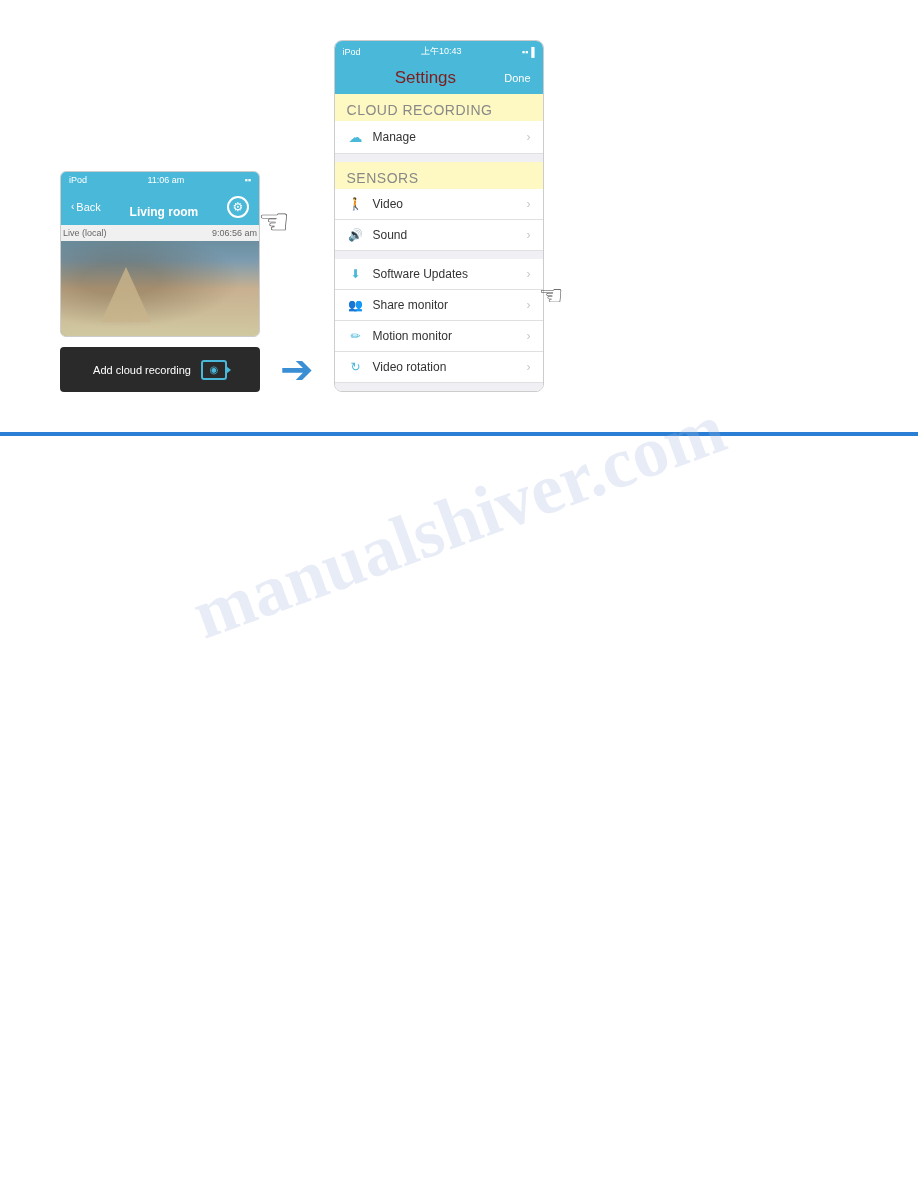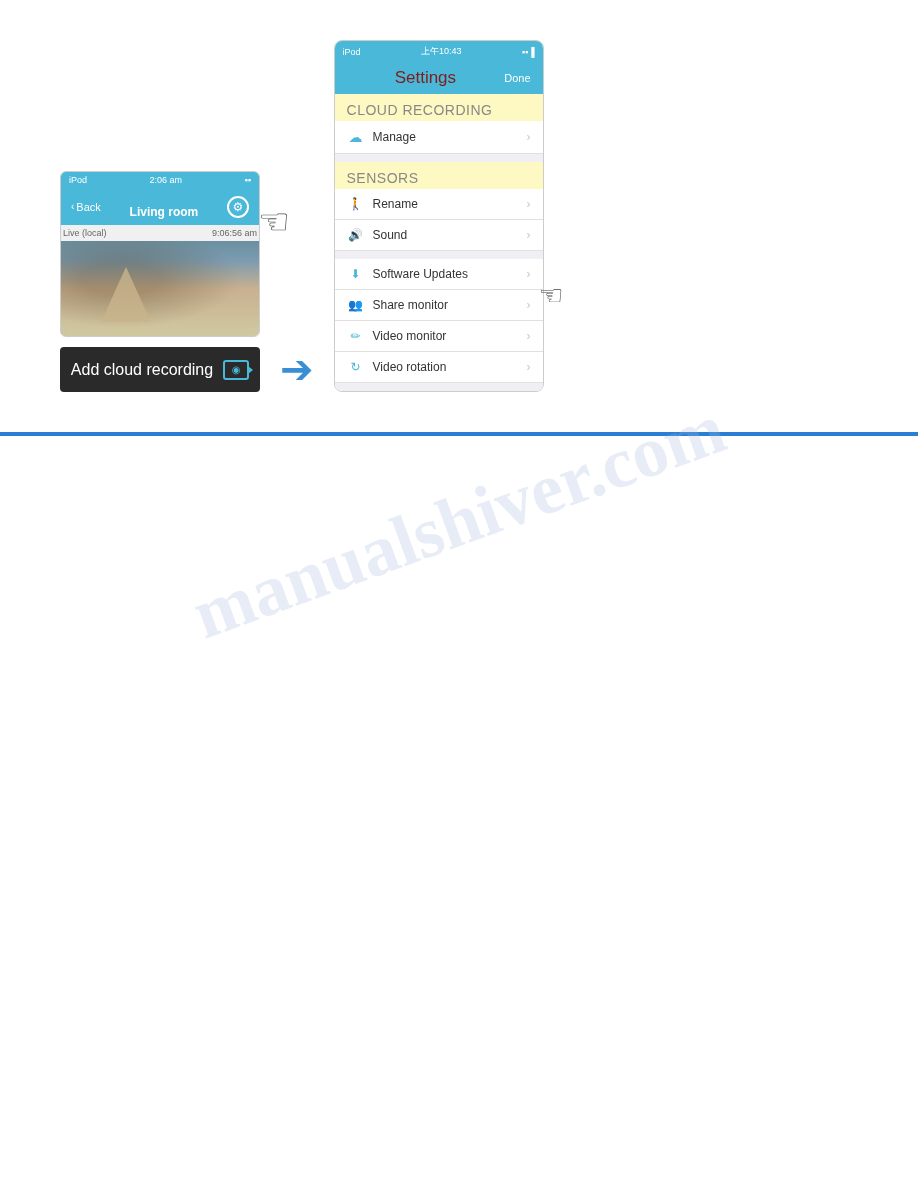--- a/index.html
+++ b/index.html
@@ -136,21 +136,21 @@
       display: flex;
       align-items: center;
       justify-content: center;
       gap: 10px;
       margin-top: 10px;
       border-radius: 4px;
     }
 
     .cloud-bar-text {
       color: white;
-      font-size: 16px;
+      font-size: 11px;
     }
 
     .camera-btn {
       width: 26px;
       height: 20px;
       border: 2px solid #4ab8d8;
       border-radius: 3px;
       display: flex;
       align-items: center;
       justify-content: center;
@@ -333,21 +333,21 @@
 <body>
 
 <div class="top-section">
   <div class="phones-wrapper">
 
     <div class="left-phone-wrapper">
       <div class="phone-screen-top">
 
         <div class="phone-status-bar">
           <span>iPod</span>
-          <span>2:06 am</span>
+          <span>11:06 am</span>
           <span>▪▪</span>
         </div>
 
         <div class="phone-nav-bar">
           <div class="back-btn">
             <span class="back-chevron">‹</span>
             <span>Back</span>
           </div>
           <span class="room-title">Living room</span>
           <div class="gear-icon-circle">
@@ -407,21 +407,21 @@
             <span class="settings-item-chevron">›</span>
           </div>
 
           <div class="settings-section-gap"></div>
 
           <div class="settings-section-header">
             <span>SENSORS</span>
           </div>
           <div class="settings-item">
             <span class="settings-item-icon" style="font-size:12px;">🚶</span>
-            <span class="settings-item-label">Rename</span>
+            <span class="settings-item-label">Video</span>
             <span class="settings-item-chevron">›</span>
           </div>
           <div class="settings-item">
             <span class="settings-item-icon" style="font-size:12px;">🔊</span>
             <span class="settings-item-label">Sound</span>
             <span class="settings-item-chevron">›</span>
           </div>
 
           <div class="settings-section-gap"></div>
 
@@ -430,21 +430,21 @@
             <span class="settings-item-label">Software Updates</span>
             <span class="settings-item-chevron">›</span>
           </div>
           <div class="settings-item">
             <span class="settings-item-icon" style="font-size:12px;">👥</span>
             <span class="settings-item-label">Share monitor</span>
             <span class="settings-item-chevron">›</span>
           </div>
           <div class="settings-item">
             <span class="settings-item-icon" style="font-size:12px;">✏</span>
-            <span class="settings-item-label">Video monitor</span>
+            <span class="settings-item-label">Motion monitor</span>
             <span class="settings-item-chevron">›</span>
           </div>
           <div class="settings-item">
             <span class="settings-item-icon" style="font-size:12px;">↻</span>
             <span class="settings-item-label">Video rotation</span>
             <span class="settings-item-chevron">›</span>
           </div>
 
           <div class="settings-section-gap"></div>
 

